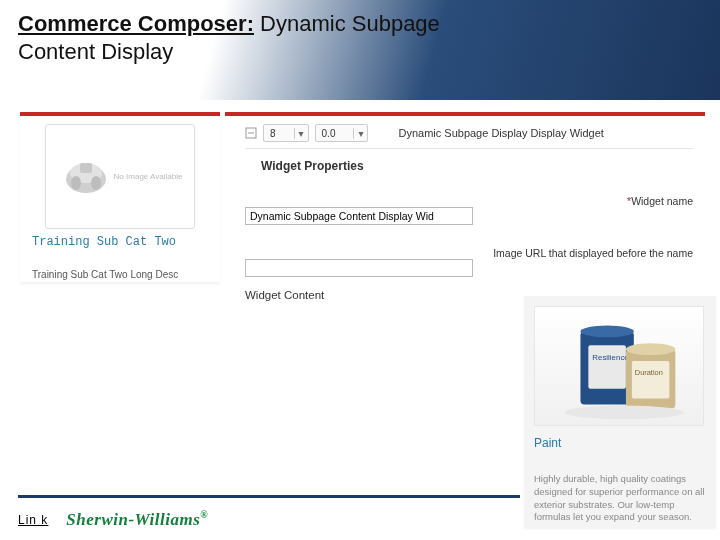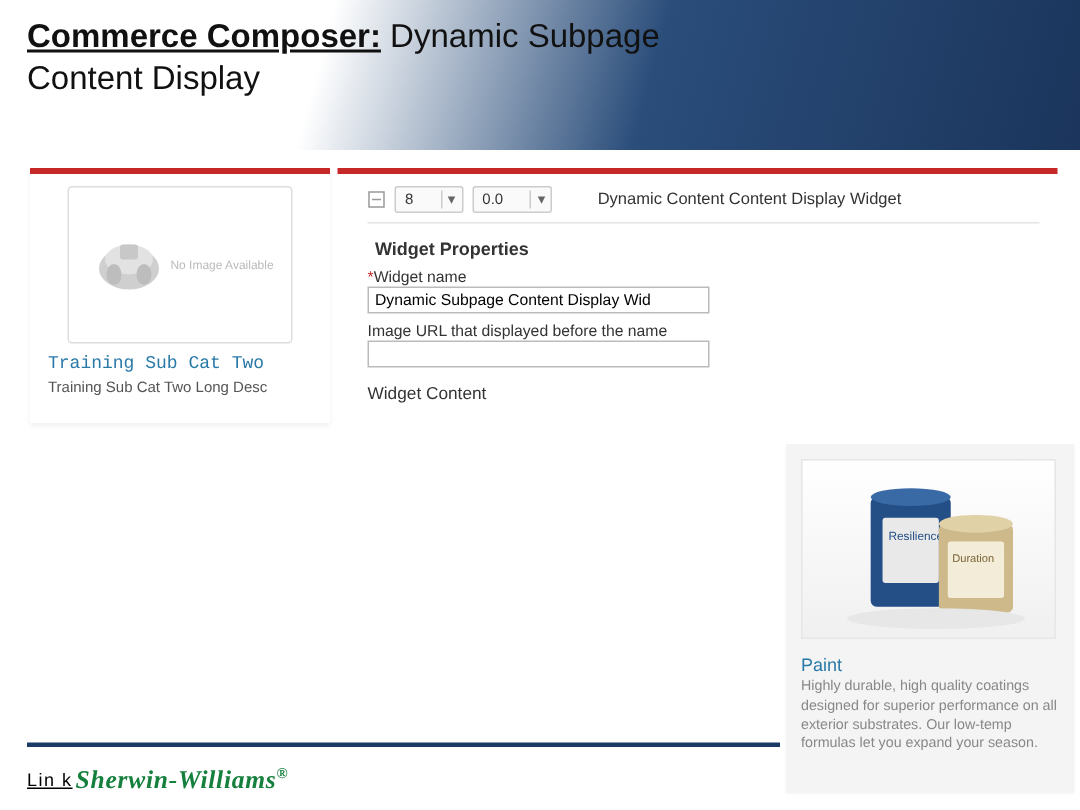--- a/index.html
+++ b/index.html
@@ -45,21 +45,21 @@
     border: 1px solid #ddd;
     border-radius: 3px;
     display: flex; flex-direction: row;
     align-items: center; justify-content: center;
     color: #bbb; font-size: 8px;
   }
   .card-left .link {
     color: #2a7aa8; font-size: 12px; padding: 2px 12px; font-family: Liberation Mono, monospace;
   }
   .card-left .desc {
-    color: #555; font-size: 10px; padding: 2px 12px;
+    color: #555; font-size: 10px; padding: 2px 12px; margin-top: 16px;
   }
 
   
   .props {
     left: 225px; top: 112px; width: 480px; height: 170px;
     border-top: 4px solid #c62828;
     padding: 8px 12px 8px 20px;
     font-size: 11px; color: #333;
   }
   .props .row1 {
@@ -68,22 +68,22 @@
   }
   .mini-select {
     display: inline-flex; align-items: center;
     border: 1px solid #ccc; border-radius: 2px;
     background: #fafafa; height: 18px; font-size: 10px;
   }
   .mini-select .sval { padding: 0 18px 0 6px; }
   .mini-select .arrow { width: 14px; text-align: center; border-left: 1px solid #ccc; color:#666; }
   .props .htxt { flex: 1; text-align: left; padding-left: 24px; color:#333; }
 
-  .props h4 { font-size: 12px; font-weight: 700; margin: 10px 5px 6px; }
-  .props .lbl { font-size: 10.5px; margin-top: 6px; }
+  .props h4 { font-size: 12px; font-weight: 700; margin: 10px 16px 6px; }
+  .props .lbl { font-size: 10.5px; margin-top: 22px; text-align: right; }
   .props .req { color: #c62828; }
   .props input[type=text] {
     width: 228px; height: 18px; font-size: 10.5px;
     border: 1px solid #bbb; padding: 1px 4px; background: #fff;
   }
   .props .section-sep { margin-top: 12px; font-size: 11.5px; font-weight:400; color:#333; }
 
   
   .prod-card {
     right: 4px; top: 296px; width: 192px; height: 232px;
@@ -91,30 +91,30 @@
     padding: 10px;
     box-shadow: 0 1px 2px rgba(0,0,0,0.06);
   }
   .prod-card .pimg {
     width: 170px; height: 120px;
     background: linear-gradient(#fff,#f0f0f0);
     border: 1px solid #e6e6e6;
     display:flex; align-items:flex-end; justify-content:center;
   }
   .prod-card .ptitle { color:#2a7aa8; font-size:12px; margin-top:10px; }
-  .prod-card .ptext { color:#888; font-size:9.5px; line-height:1.35; margin-top:2px; }
+  .prod-card .ptext { color:#888; font-size:9.5px; line-height:1.35; margin-top:23px; }
 
   
   .footer-rule {
     position: absolute; left: 18px; right: 200px; bottom: 42px;
     height: 3px; background: #1b3a66;
   }
   .footer {
     position: absolute; left: 18px; bottom: 10px;
-    display: flex; align-items: center; gap: 2px;
+    display: flex; align-items: center; gap: 18px;
   }
   .footer .flink { font-size: 12px; text-decoration: underline; color:#000; letter-spacing:1px;}
   .sw-logo {
     font-family: Georgia, 'Times New Roman', serif;
     font-style: italic; font-weight: 700;
     color: #15803d; font-size: 17px; letter-spacing: 0.5px;
   }
   .sw-logo small { font-size: 10px; vertical-align: super; }
 
   
@@ -153,21 +153,21 @@
         </svg>
     </span>
     <span class="mini-select">
       <span class="sval">8</span>
       <span class="arrow">▾</span>
     </span>
     <span class="mini-select">
       <span class="sval">0.0</span>
       <span class="arrow">▾</span>
     </span>
-    <span class="htxt">Dynamic Content Content Display Widget</span>
+    <span class="htxt">Dynamic Subpage Display Display Widget</span>
   </div>
 
   <h4>Widget Properties</h4>
 
   <div class="lbl">
     <span class="req">*</span><span>Widget name</span>
   </div>
   <input type="text" value="Dynamic Subpage Content Display Wid" style="">
 
   <div class="lbl">Image URL that displayed before the name</div>

